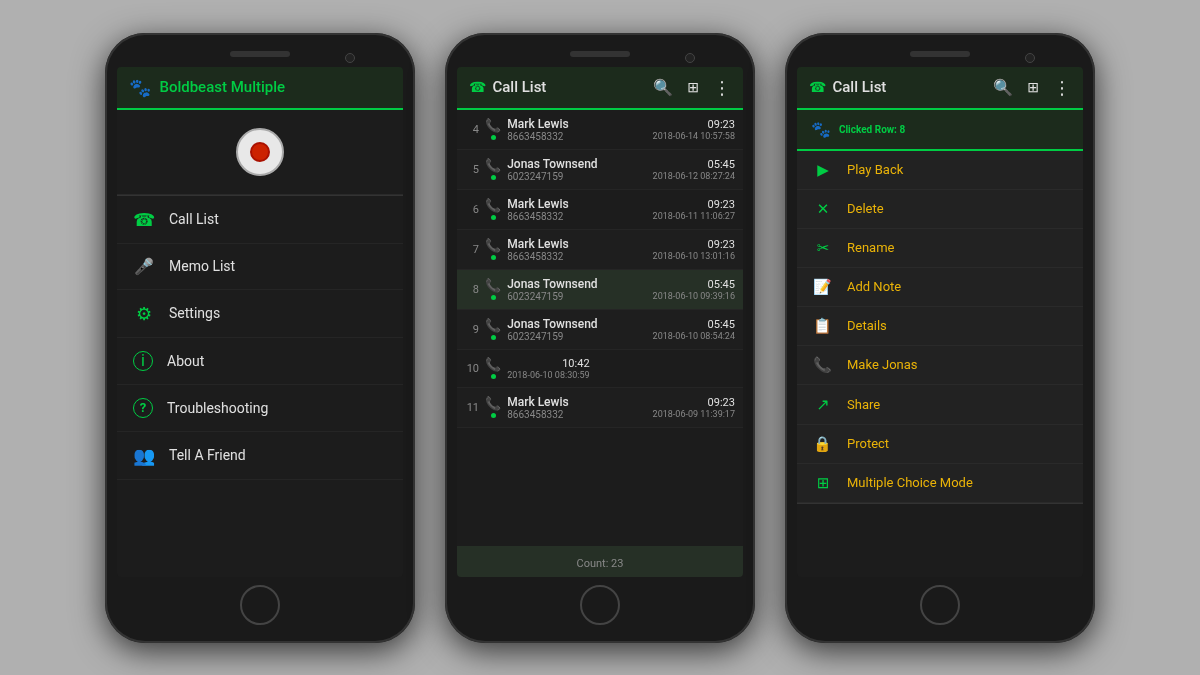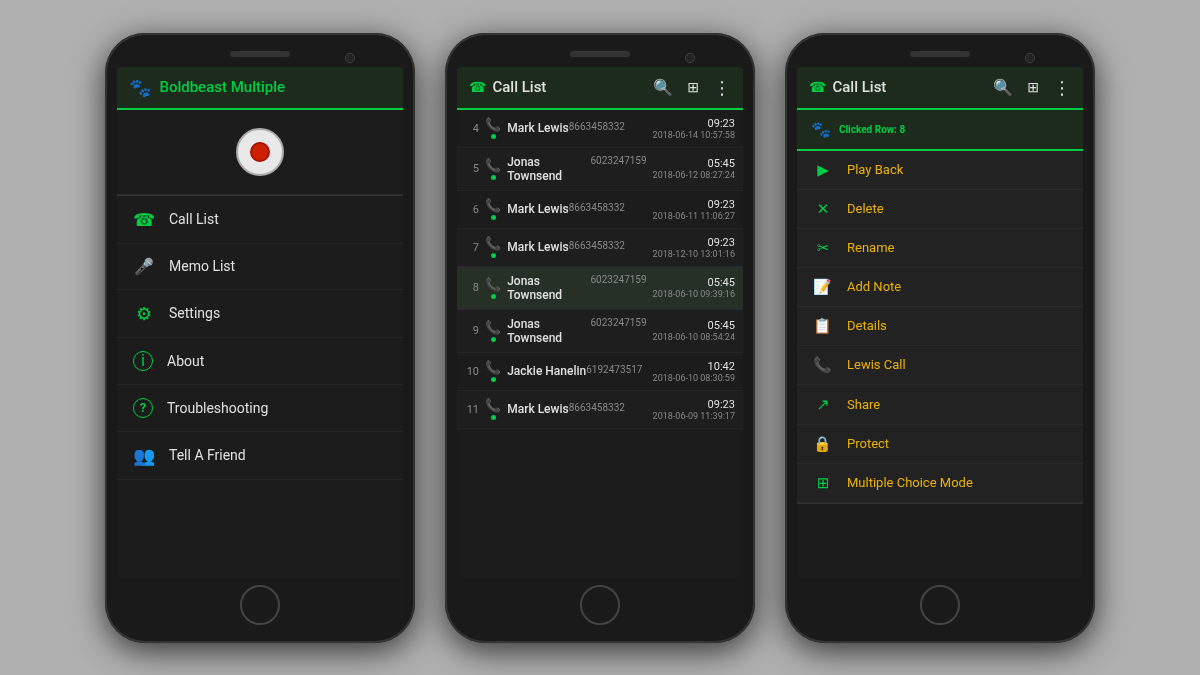--- a/index.html
+++ b/index.html
@@ -188,21 +188,21 @@
     }
     .call-dot {
       width: 5px;
       height: 5px;
       border-radius: 50%;
       background: #00cc44;
     }
     .call-info {
       flex: 1;
       display: flex;
-      flex-direction: row;
+      flex-direction: column;
     }
     .call-name {
       color: #e0e0e0;
       font-size: 12px;
       font-weight: 500;
     }
     .call-number {
       color: #888;
       font-size: 10px;
     }
@@ -425,21 +425,21 @@
         <div class="call-icon-col">
           <span class="call-phone-icon">📞</span>
           <div class="call-dot"></div>
         </div>
         <div class="call-info">
           <span class="call-name">Mark Lewis</span>
           <span class="call-number">8663458332</span>
         </div>
         <div class="call-time-col">
           <div class="call-duration">09:23</div>
-          <div class="call-date">2018-12-10 13:01:16</div>
+          <div class="call-date">2018-06-10 13:01:16</div>
         </div>
       </div>
 
       <div class="call-row" style="background:#263026;">
         <span class="row-num">8</span>
         <div class="call-icon-col">
           <span class="call-phone-icon">📞</span>
           <div class="call-dot"></div>
         </div>
         <div class="call-info">
@@ -467,24 +467,20 @@
           <div class="call-date">2018-06-10 08:54:24</div>
         </div>
       </div>
 
       <div class="call-row">
         <span class="row-num">10</span>
         <div class="call-icon-col">
           <span class="call-phone-icon">📞</span>
           <div class="call-dot"></div>
         </div>
-        <div class="call-info">
-          <span class="call-name">Jackie Hanelin</span>
-          <span class="call-number">6192473517</span>
-        </div>
         <div class="call-time-col">
           <div class="call-duration">10:42</div>
           <div class="call-date">2018-06-10 08:30:59</div>
         </div>
       </div>
 
       <div class="call-row">
         <span class="row-num">11</span>
         <div class="call-icon-col">
           <span class="call-phone-icon">📞</span>
@@ -492,20 +488,23 @@
         </div>
         <div class="call-info">
           <span class="call-name">Mark Lewis</span>
           <span class="call-number">8663458332</span>
         </div>
         <div class="call-time-col">
           <div class="call-duration">09:23</div>
           <div class="call-date">2018-06-09 11:39:17</div>
         </div>
       </div>
+    </div>
+    <div class="call-count-bar">
+      <span class="call-count-text">Count: 23</span>
     </div>
   </div>
   <div class="phone-home-bar"></div>
 </div>
 
 <div class="phone">
   <div class="phone-speaker"></div>
   <div class="phone-camera"></div>
   <div class="phone-screen">
     <div class="ctx-header">
@@ -560,21 +559,21 @@
         <div class="ctx-menu-item">
           <span class="ctx-menu-icon">📝</span>
           <span class="ctx-menu-label">Add Note</span>
         </div>
         <div class="ctx-menu-item">
           <span class="ctx-menu-icon">📋</span>
           <span class="ctx-menu-label">Details</span>
         </div>
         <div class="ctx-menu-item">
           <span class="ctx-menu-icon">📞</span>
-          <span class="ctx-menu-label">Lewis Call</span>
+          <span class="ctx-menu-label">Make Jonas</span>
         </div>
         <div class="ctx-menu-item">
           <span class="ctx-menu-icon" style="font-size:16px;">↗</span>
           <span class="ctx-menu-label">Share</span>
         </div>
         <div class="ctx-menu-item">
           <span class="ctx-menu-icon">🔒</span>
           <span class="ctx-menu-label">Protect</span>
         </div>
         <div class="ctx-menu-item">

